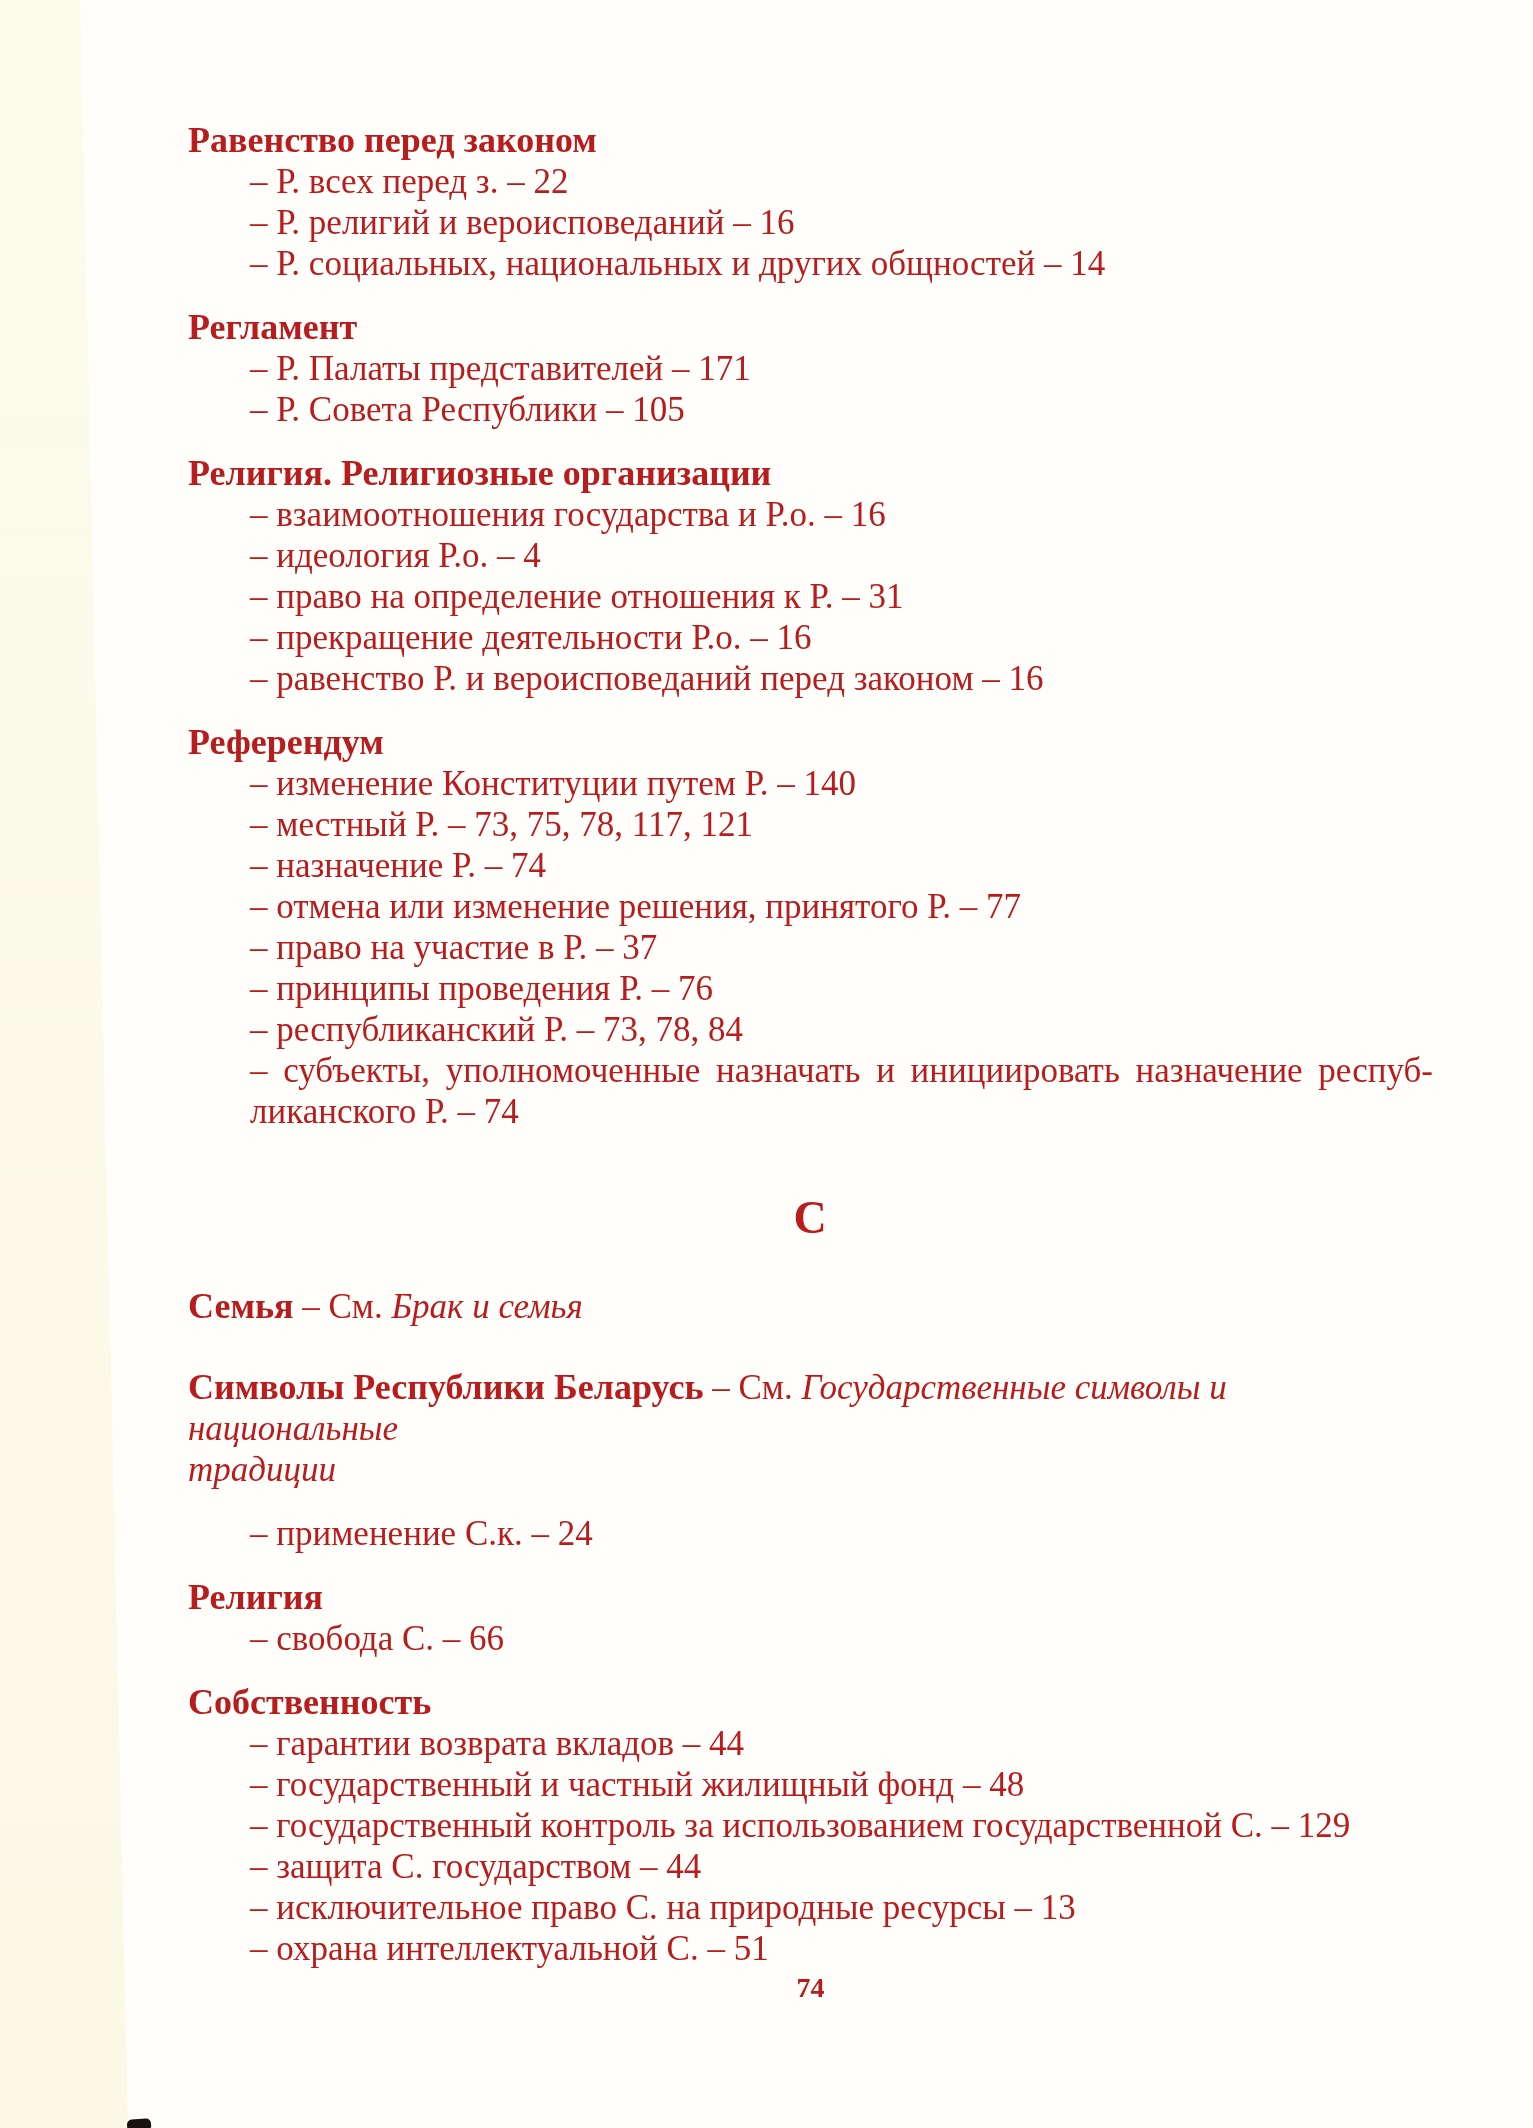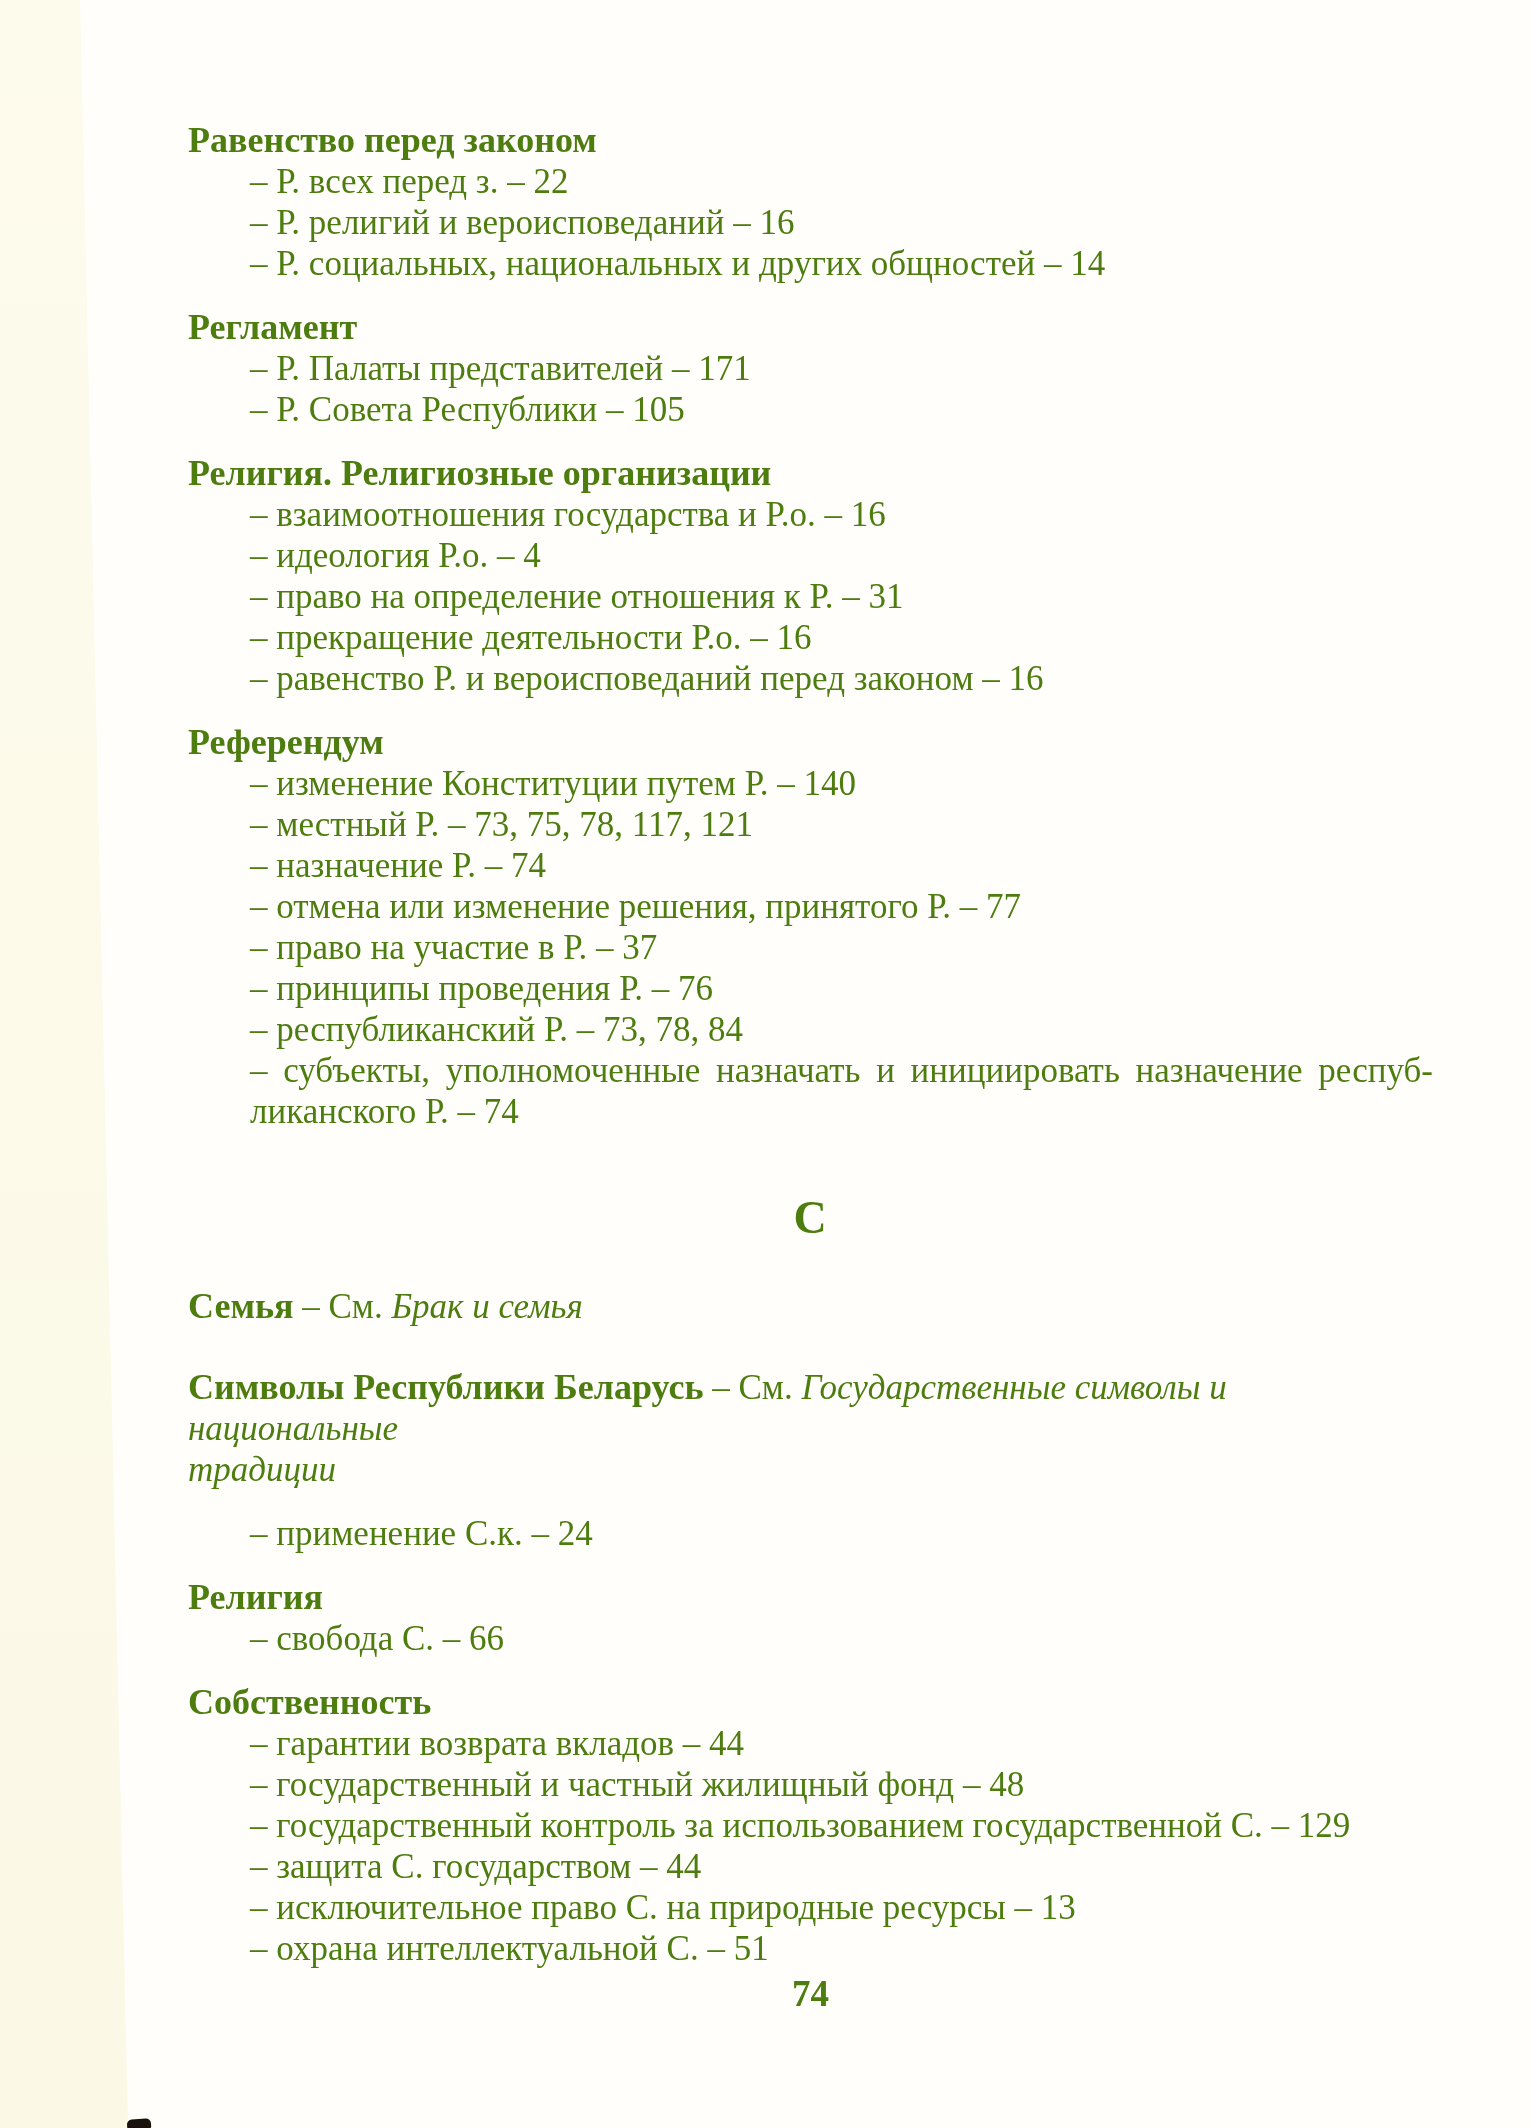--- a/index.html
+++ b/index.html
@@ -2,21 +2,21 @@
 <html lang="ru"><head>
 <meta charset="utf-8">
 <style>
   html, body { margin: 0; padding: 0; }
   .page {
     position: relative;
     width: 1533px;
     height: 2128px;
     background: #fffefb;
     font-family: "Liberation Serif", "DejaVu Serif", serif;
-    color: #4d7c0f;
+    color: #b91c1c;
     overflow: hidden;
   }
   .edge-strip {
     position: absolute;
     left: 0; top: 0; bottom: 0;
     width: 130px;
     background: linear-gradient(to bottom, #fdfbec, #fbf8e6);
     clip-path: polygon(0 0, 80px 0, 128px 100%, 0 100%);
   }
   .content {
@@ -49,21 +49,21 @@
   .xref { margin-top: 40px; }
   .term { font-weight: bold; font-size: 36px; }
   .see { font-weight: normal; }
   .ref { font-style: italic; }
   .pagenum {
     position: absolute;
     top: 1972px;
     left: 188px;
     width: 1245px;
     text-align: center;
-    font-size: 37px;
+    font-size: 28px;
     font-weight: bold;
   }
   .smudge {
     position: absolute;
     left: 127px;
     top: 2119px;
     width: 24px;
     height: 10px;
     background: #19110b;
     border-radius: 5px 5px 2px 2px;

